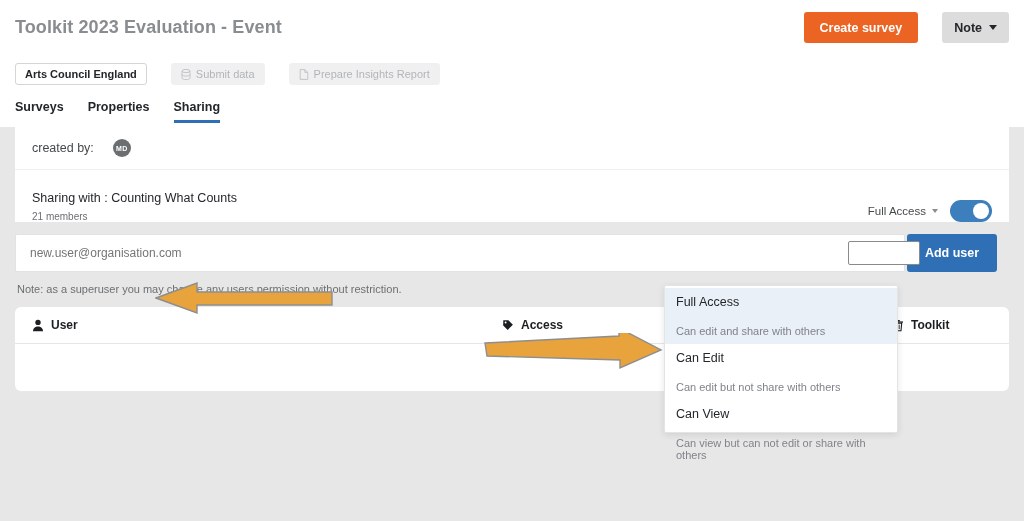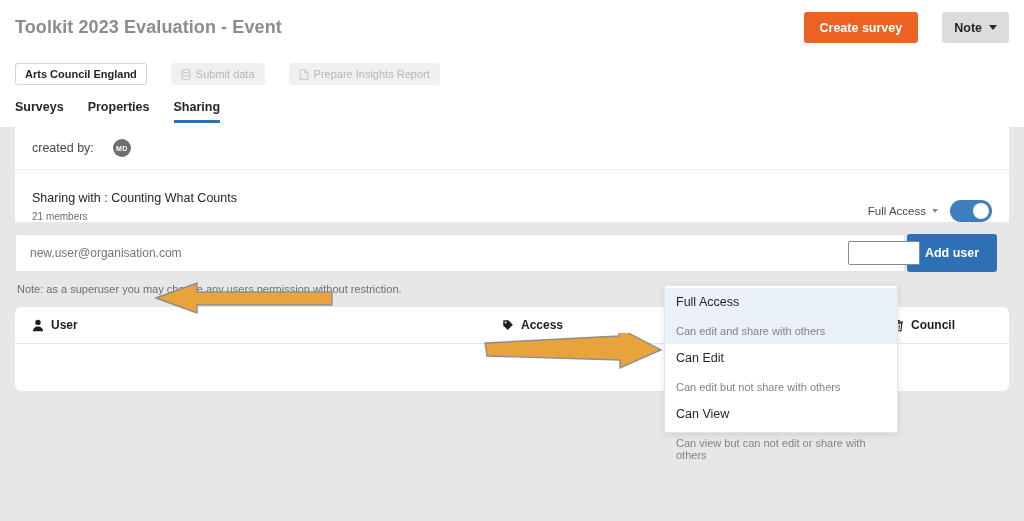--- a/index.html
+++ b/index.html
@@ -241,21 +241,21 @@
           <span>Access</span>
         </div>
         <div class="th th-remove">
           <svg class="th-ico" viewBox="0 0 12 13">
             <rect x="1" y="2.4" width="10" height="1.3" fill="#1c1f22"></rect>
             <path d="M4.2 1h3.6v1.4H4.2z" fill="#1c1f22"></path>
             <path d="M2.3 4.2h7.4l-.7 7.6H3z" fill="none" stroke="#1c1f22" stroke-width="1.1"></path>
             <rect x="4.4" y="5.6" width=".9" height="4.6" fill="#1c1f22"></rect>
             <rect x="6.7" y="5.6" width=".9" height="4.6" fill="#1c1f22"></rect>
           </svg>
-          <span>Council</span>
+          <span>Toolkit</span>
         </div>
       </div>
       <div class="tbody"></div>
     </div>
 
   </div>
 
   <div class="dropdown">
     <div class="dd-item selected">
       <div class="dd-title">Full Access</div>

